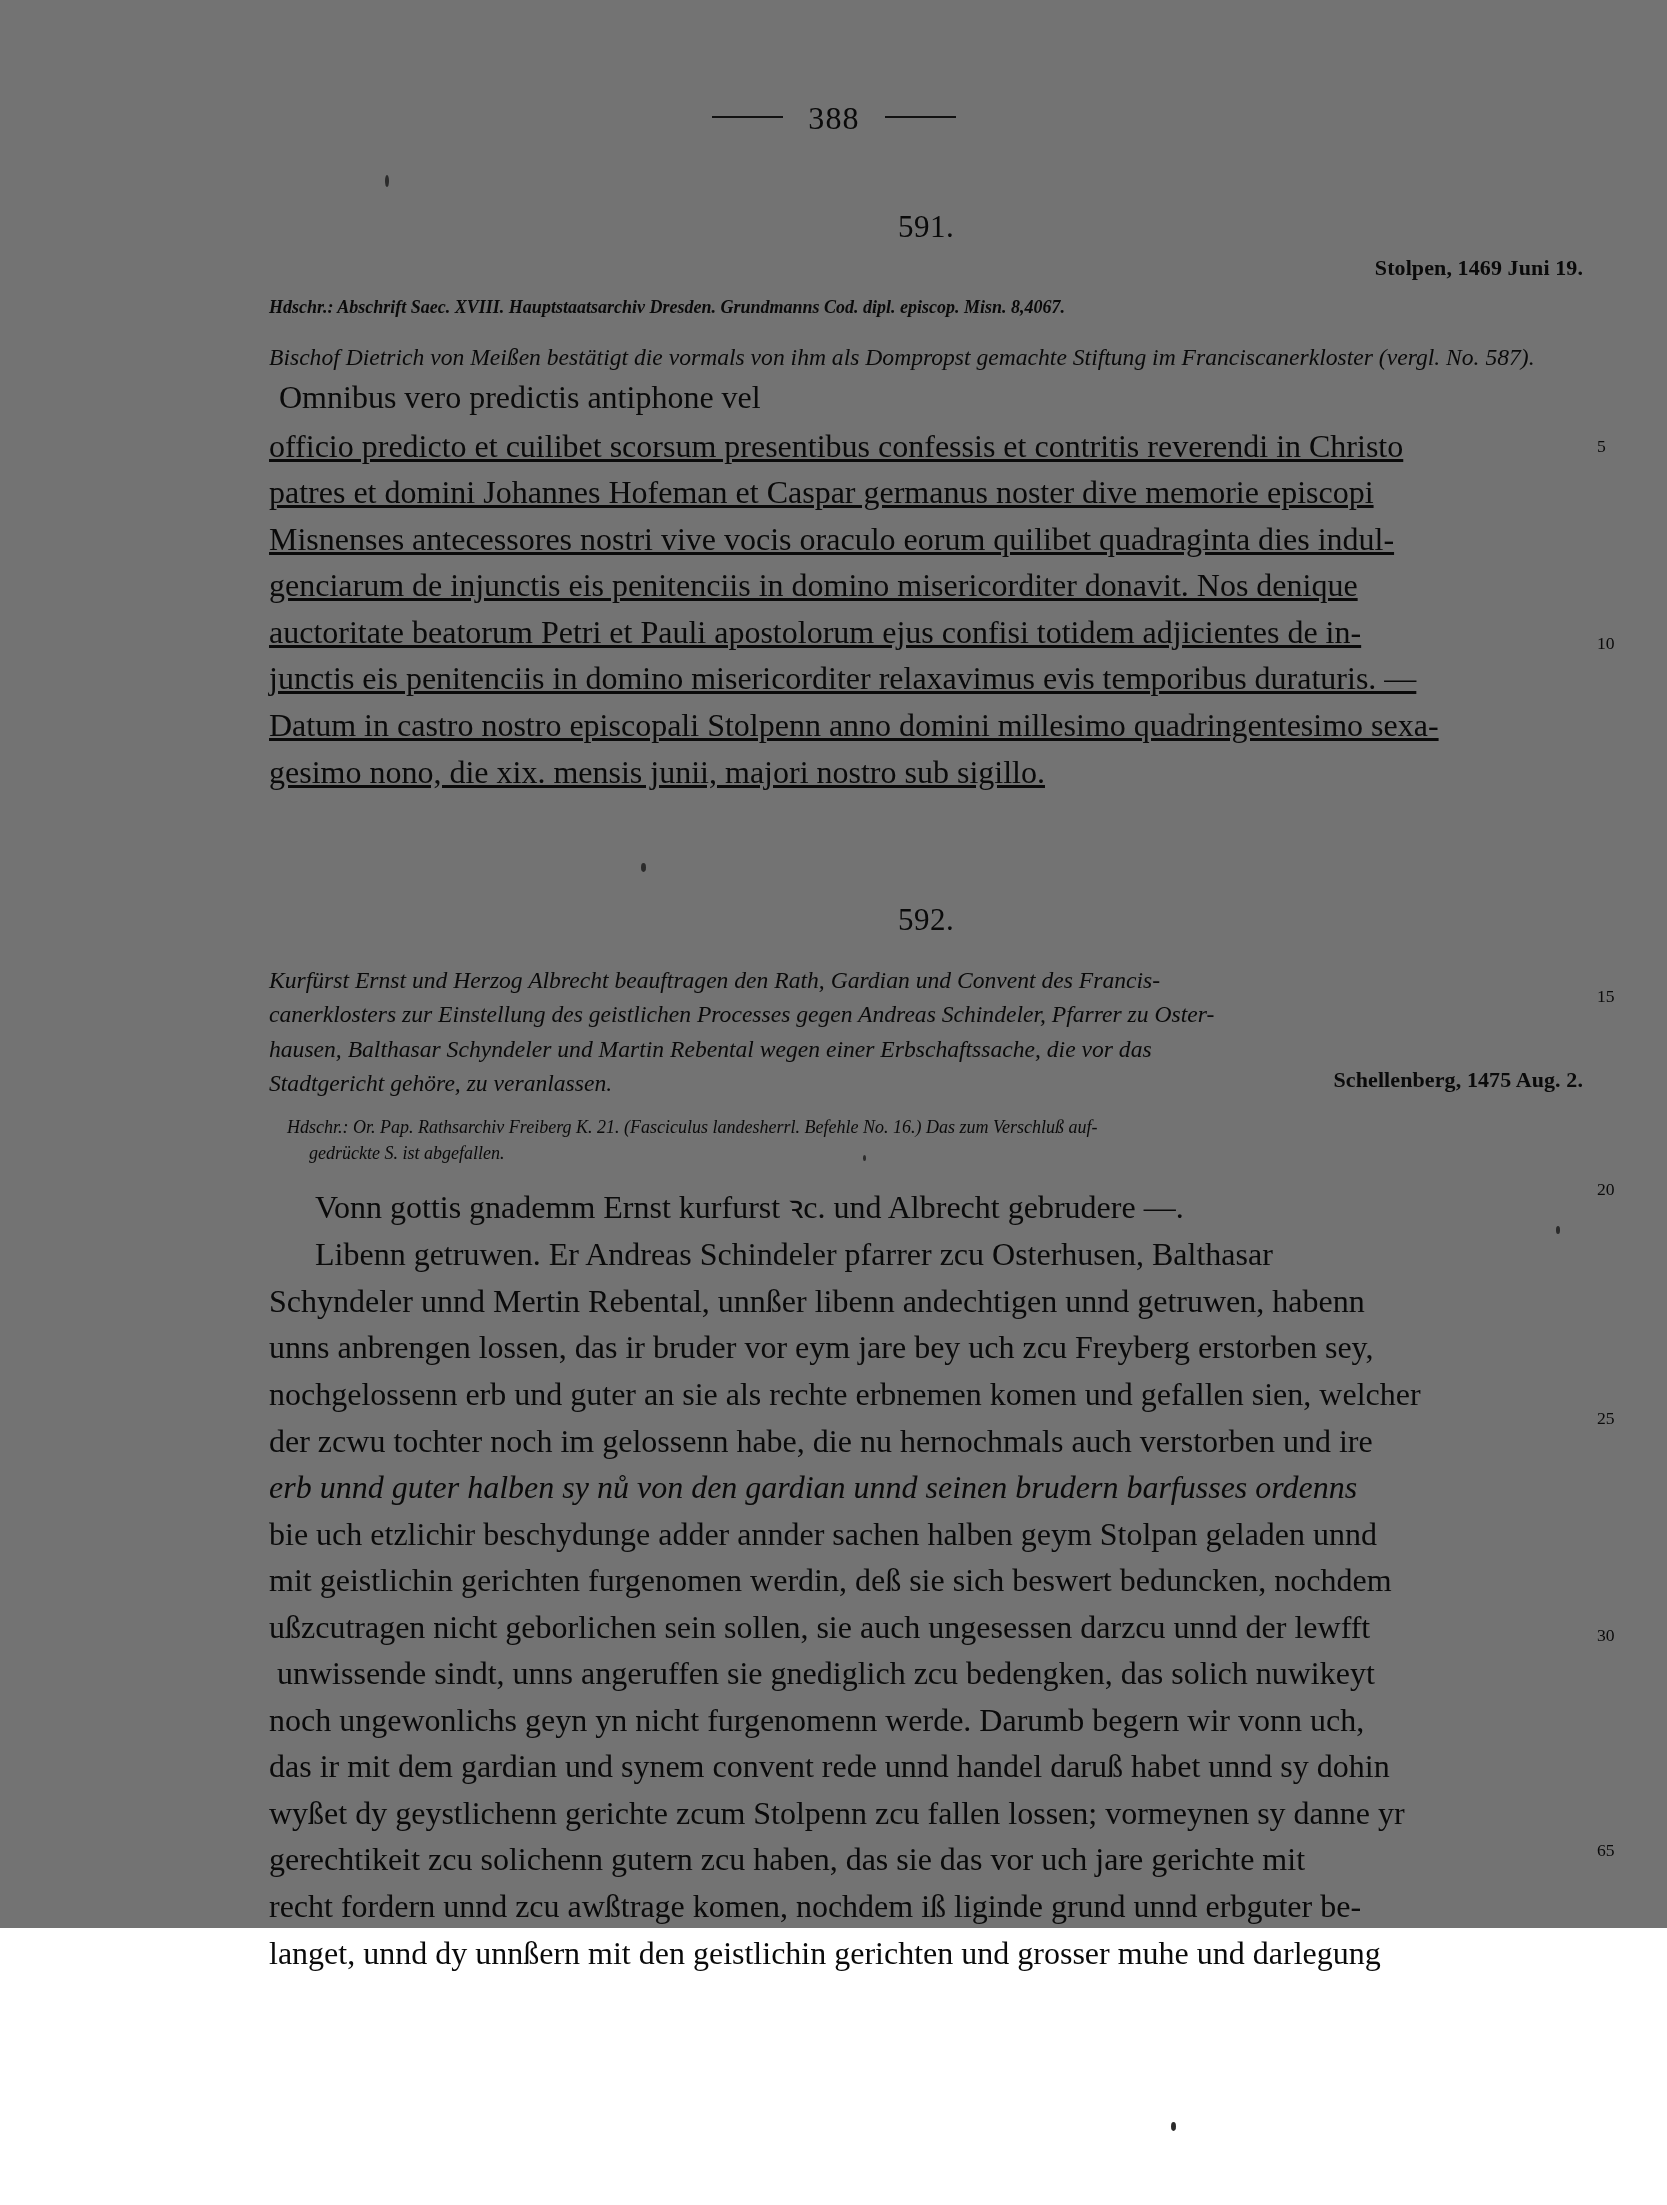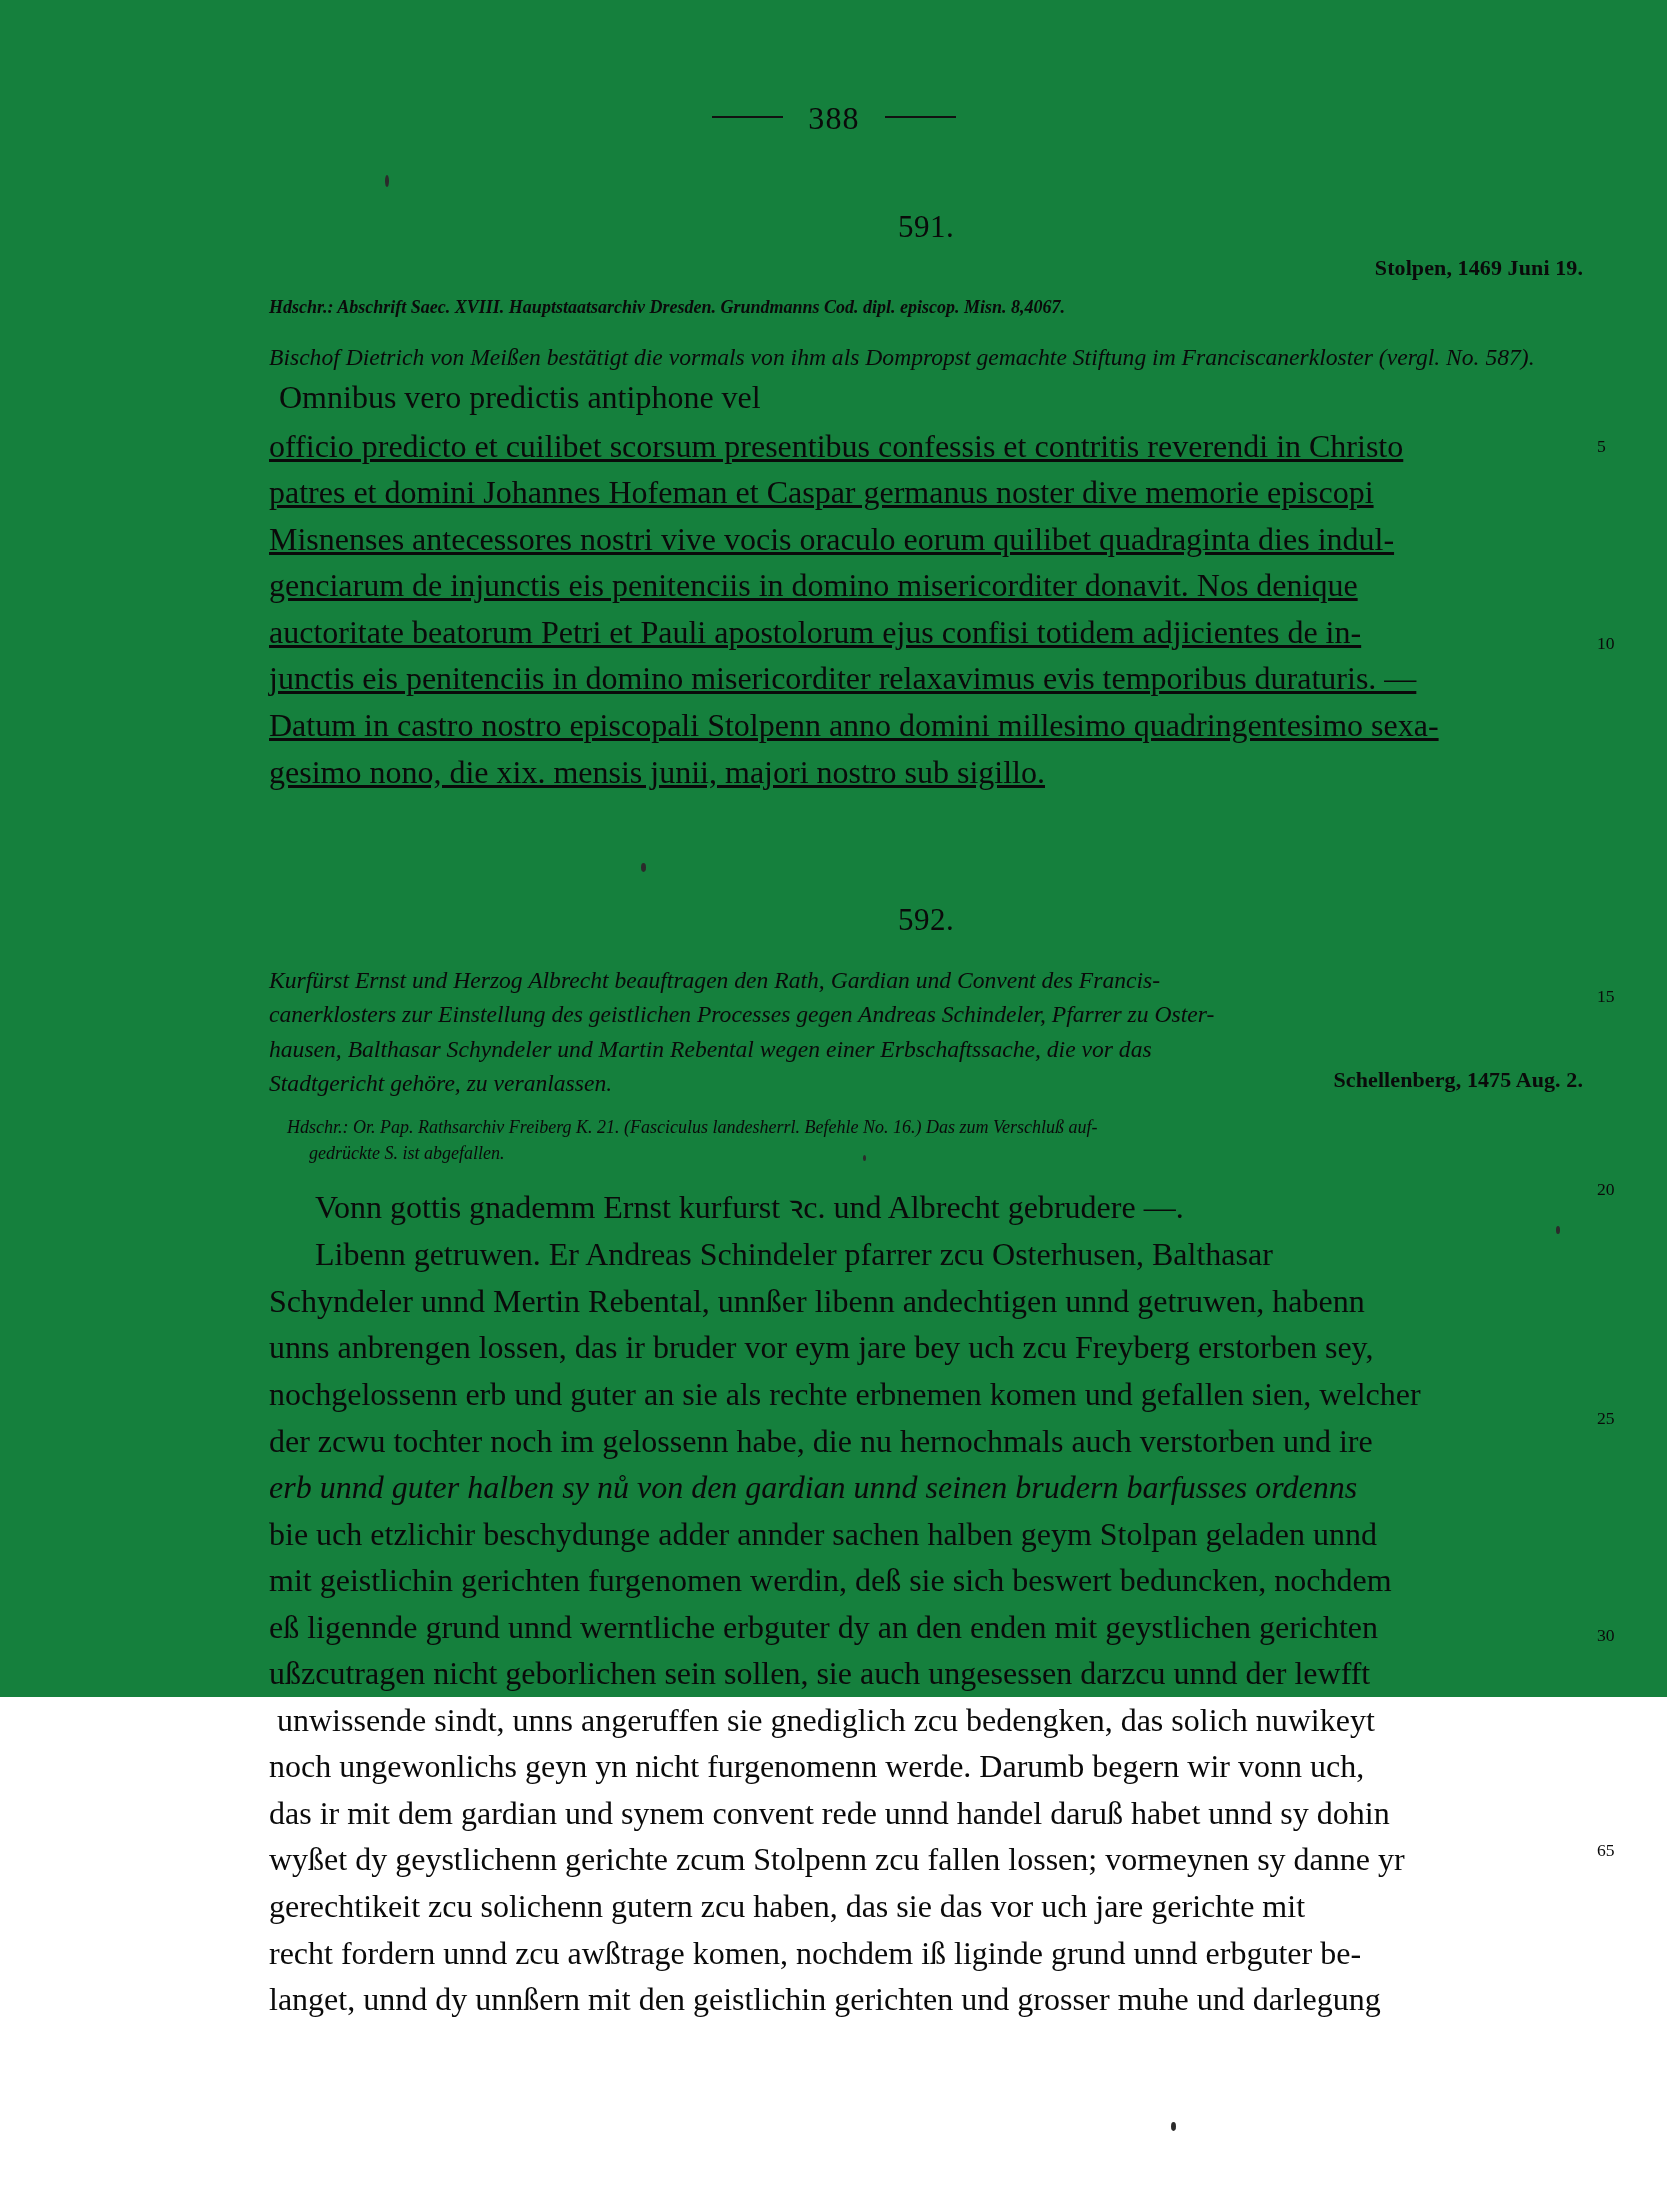--- a/index.html
+++ b/index.html
@@ -13,22 +13,22 @@
     position: relative;
     font-family: "Liberation Serif", "DejaVu Serif", serif;
     color: #0a0a0a;
     overflow: hidden;
   }
 
   .page {
     position: absolute;
     left: 0; top: 0;
     width: 1668px;
-    height: 1697px;
-    background: #15803d;
+    height: 1928px;
+    background: #737373;
   }
 
   
   .running-head {
     position: absolute;
     left: 0;
     top: 98px;
     width: 1668px;
     text-align: center;
     font-size: 31px;
@@ -176,21 +176,20 @@
 
     <div class="body-text" style="margin-top:1.1px;">
       <span style="display:block;"><span class="indent"></span><span>Libenn getruwen.  Er Andreas Schindeler pfarrer zcu Osterhusen, Balthasar</span></span>
       <span style="display:block;">Schyndeler unnd Mertin Rebental, unnßer libenn andechtigen unnd getruwen, habenn</span>
       <span style="display:block;">unns anbrengen lossen, das ir bruder vor eym jare bey uch zcu Freyberg erstorben sey,</span>
       <span style="display:block;">nochgelossenn erb und guter an sie als rechte erbnemen komen und gefallen sien, welcher</span>
       <span style="display:block;">der zcwu tochter noch im gelossenn habe, die nu hernochmals auch verstorben und ire</span>
       <span style="display:block;font-style:italic;">erb unnd guter halben sy nů von den gardian unnd seinen brudern barfusses ordenns</span>
       <span style="display:block;">bie uch etzlichir beschydunge adder annder sachen halben geym Stolpan geladen unnd</span>
       <span style="display:block;">mit geistlichin gerichten furgenomen werdin, deß sie sich beswert beduncken, nochdem</span>
-      <span style="display:block;">eß ligennde grund unnd werntliche erbguter dy an den enden mit geystlichen gerichten</span>
       <span style="display:block;">ußzcutragen nicht geborlichen sein sollen, sie auch ungesessen darzcu unnd der lewfft</span>
       <span style="display:block;margin-left:8px;">unwissende sindt, unns angeruffen sie gnediglich zcu bedengken, das solich nuwikeyt</span>
       <span style="display:block;">noch ungewonlichs geyn yn nicht furgenomenn werde.  Darumb begern wir vonn uch,</span>
       <span style="display:block;">das ir mit dem gardian und synem convent rede unnd handel daruß habet unnd sy dohin</span>
       <span style="display:block;">wyßet dy geystlichenn gerichte zcum Stolpenn zcu fallen lossen; vormeynen sy danne yr</span>
       <span style="display:block;">gerechtikeit zcu solichenn gutern zcu haben, das sie das vor uch jare gerichte mit</span>
       <span style="display:block;">recht fordern unnd zcu awßtrage komen, nochdem iß liginde grund unnd erbguter be-</span>
       <span style="display:block;">langet, unnd dy unnßern mit den geistlichin gerichten und grosser muhe und darlegung</span>
     </div>
   </div>

